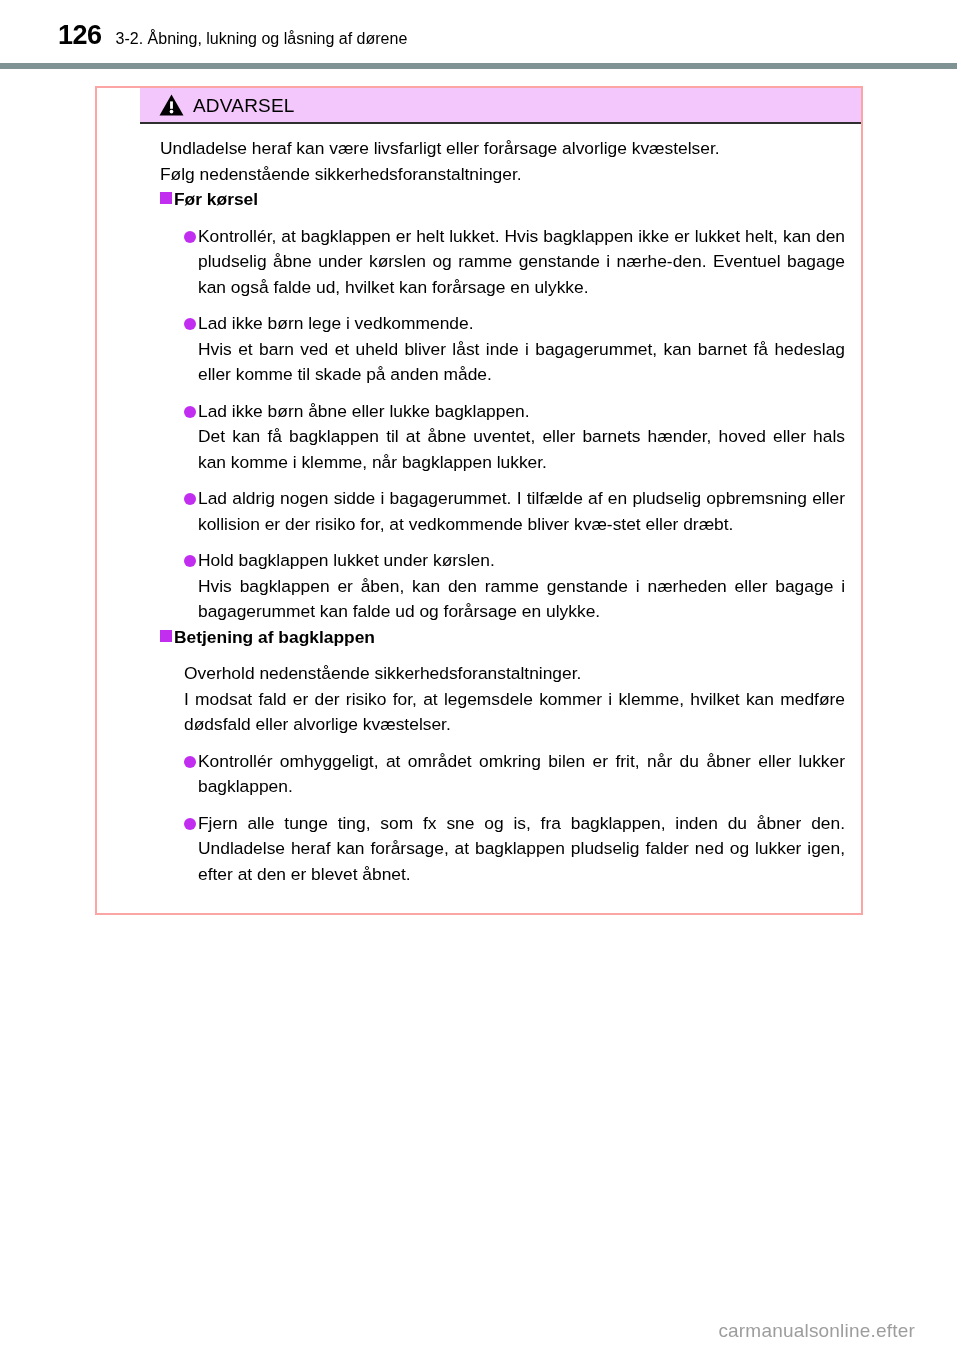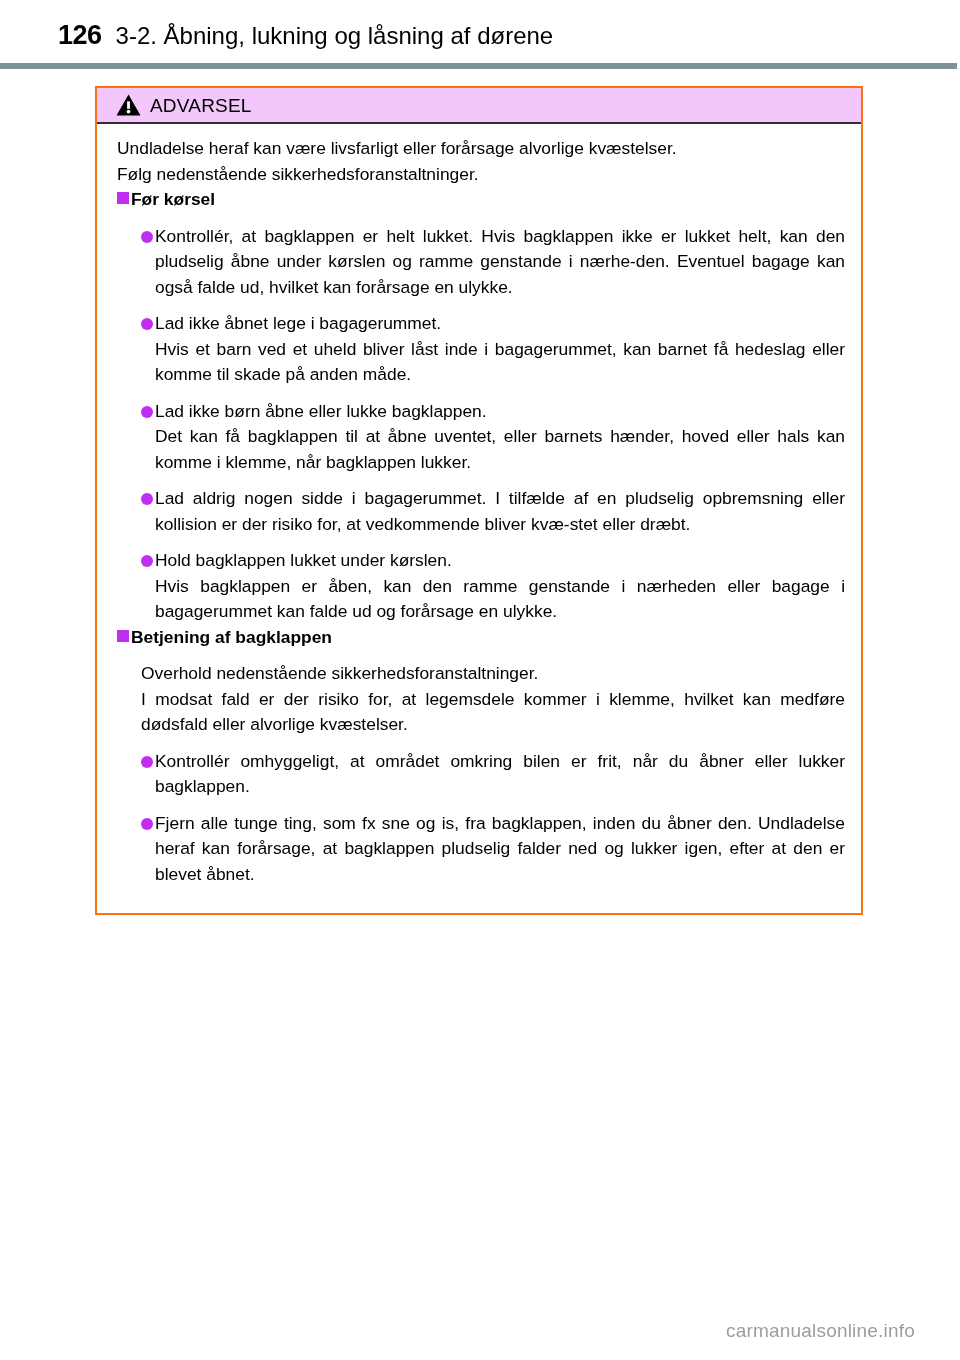--- a/index.html
+++ b/index.html
@@ -28,43 +28,44 @@
   }
   #page-number {
     font-size: 27px;
     font-weight: bold;
     letter-spacing: -0.5px;
     margin-left: 58px;
     line-height: 1;
     text-align: center;
   }
   #header-title {
-    font-size: 24px;
+    font-size: 16px;
     font-weight: normal;
     margin-left: 14px;
     line-height: 1;
   }
   #header-rule {
     position: absolute;
     top: 63px;
     left: 0;
     width: 957px;
     height: 6px;
     background: #7f9294;
   }
 
   
   #warning-box {
     position: absolute;
     top: 86px;
     left: 95px;
     width: 768px;
-    border: 2px solid #f97316;
+    border: 2px solid #fca5a5;
     background: #ffffff;
     box-sizing: border-box;
+    padding-left: 43px;
   }
   #warning-head {
     background: #f3c7fb;
     border-bottom: 2px solid #2f2f2f;
     height: 36px;
     display: flex;
     align-items: center;
     padding-left: 19px;
     box-sizing: border-box;
   }
@@ -200,21 +201,21 @@
     <div class="bullet-item">
       <span class="dot-bullet"></span>
       <div class="bullet-body">
         <p class="just-par">Kontrollér, at bagklappen er helt lukket. Hvis bagklappen ikke er lukket helt, kan den pludselig åbne under kørslen og ramme genstande i nærhe-den. Eventuel bagage kan også falde ud, hvilket kan forårsage en ulykke.</p>
       </div>
     </div>
 
     <div class="bullet-item">
       <span class="dot-bullet"></span>
       <div class="bullet-body">
-        <div class="nowrap-line">Lad ikke åbnet lege i bagagerummet.</div>
+        <div class="nowrap-line">Lad ikke børn lege i vedkommende.</div>
         <p class="cont-par">Hvis et barn ved et uheld bliver låst inde i bagagerummet, kan barnet få hedeslag eller komme til skade på anden måde.</p>
       </div>
     </div>
 
     <div class="bullet-item">
       <span class="dot-bullet"></span>
       <div class="bullet-body">
         <div class="nowrap-line">Lad ikke børn åbne eller lukke bagklappen.</div>
         <p class="cont-par">Det kan få bagklappen til at åbne uventet, eller barnets hænder, hoved eller hals kan komme i klemme, når bagklappen lukker.</p>
       </div>
@@ -256,13 +257,13 @@
     <div class="bullet-item">
       <span class="dot-bullet"></span>
       <div class="bullet-body">
         <p class="just-par">Fjern alle tunge ting, som fx sne og is, fra bagklappen, inden du åbner den. Undladelse heraf kan forårsage, at bagklappen pludselig falder ned og lukker igen, efter at den er blevet åbnet.</p>
       </div>
     </div>
 
   </div>
 </div>
 
-<div id="watermark">carmanualsonline.info</div>
+<div id="watermark">carmanualsonline.efter</div>
 
 </body></html>

